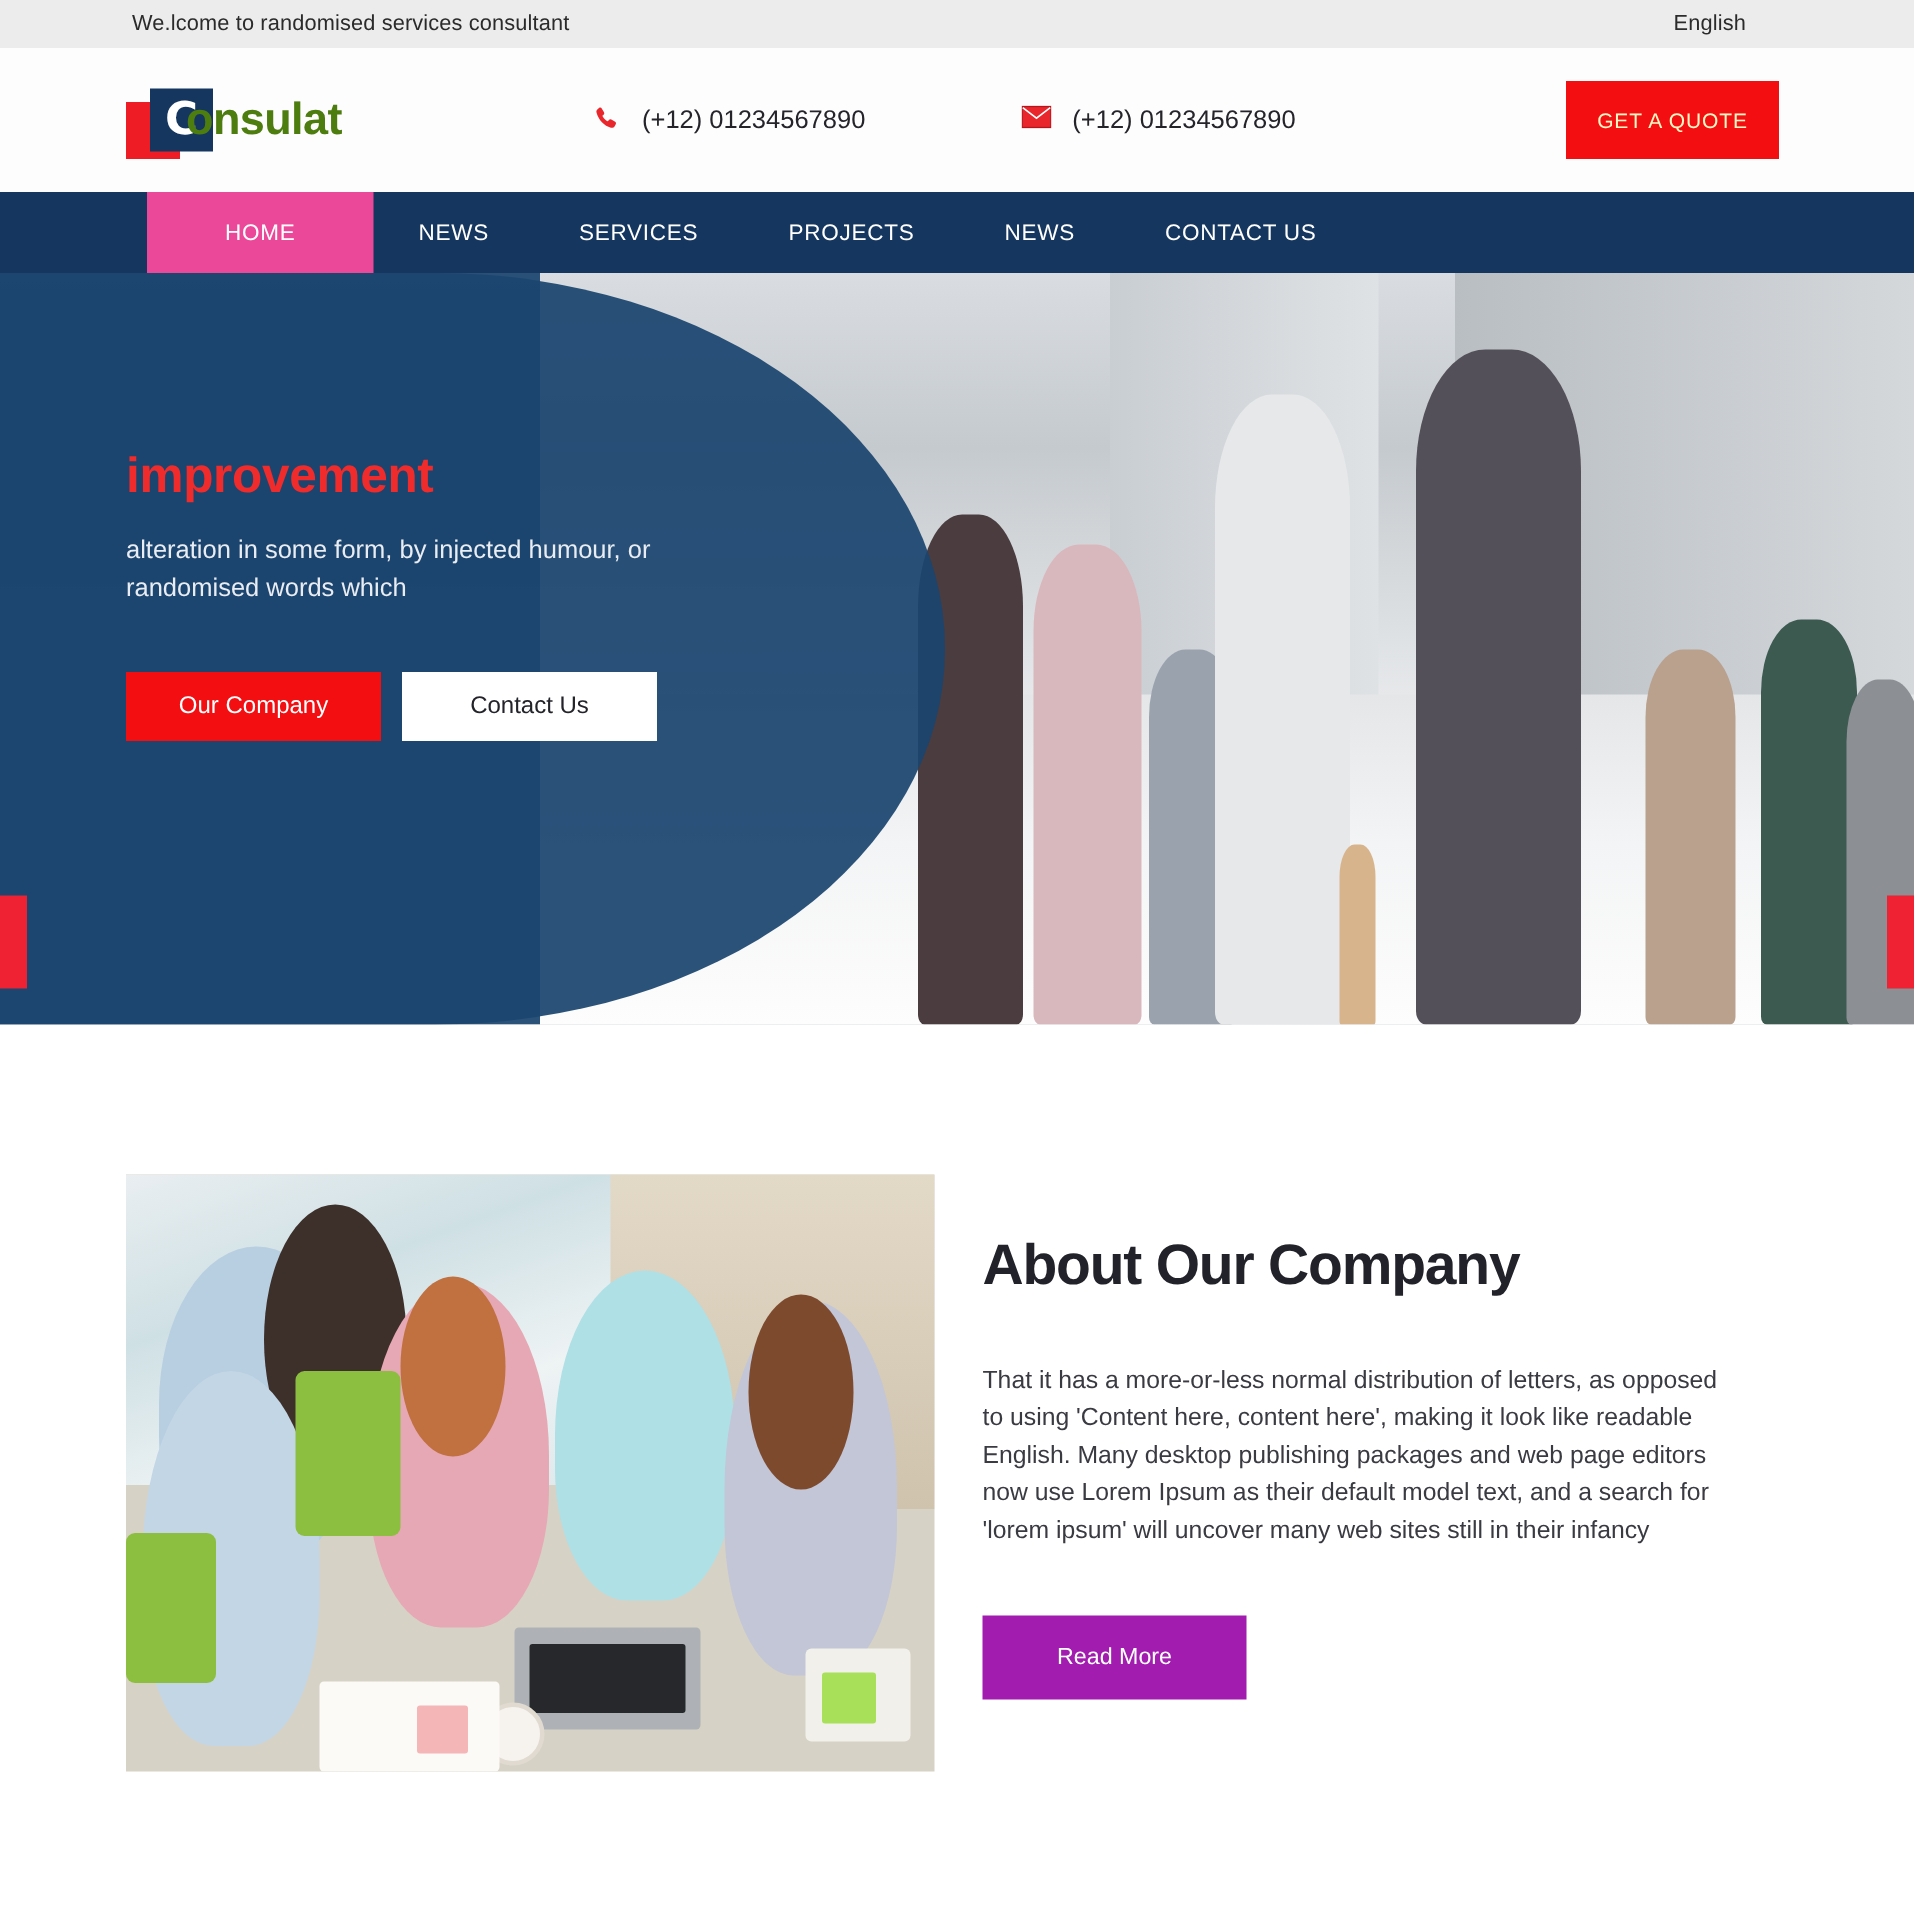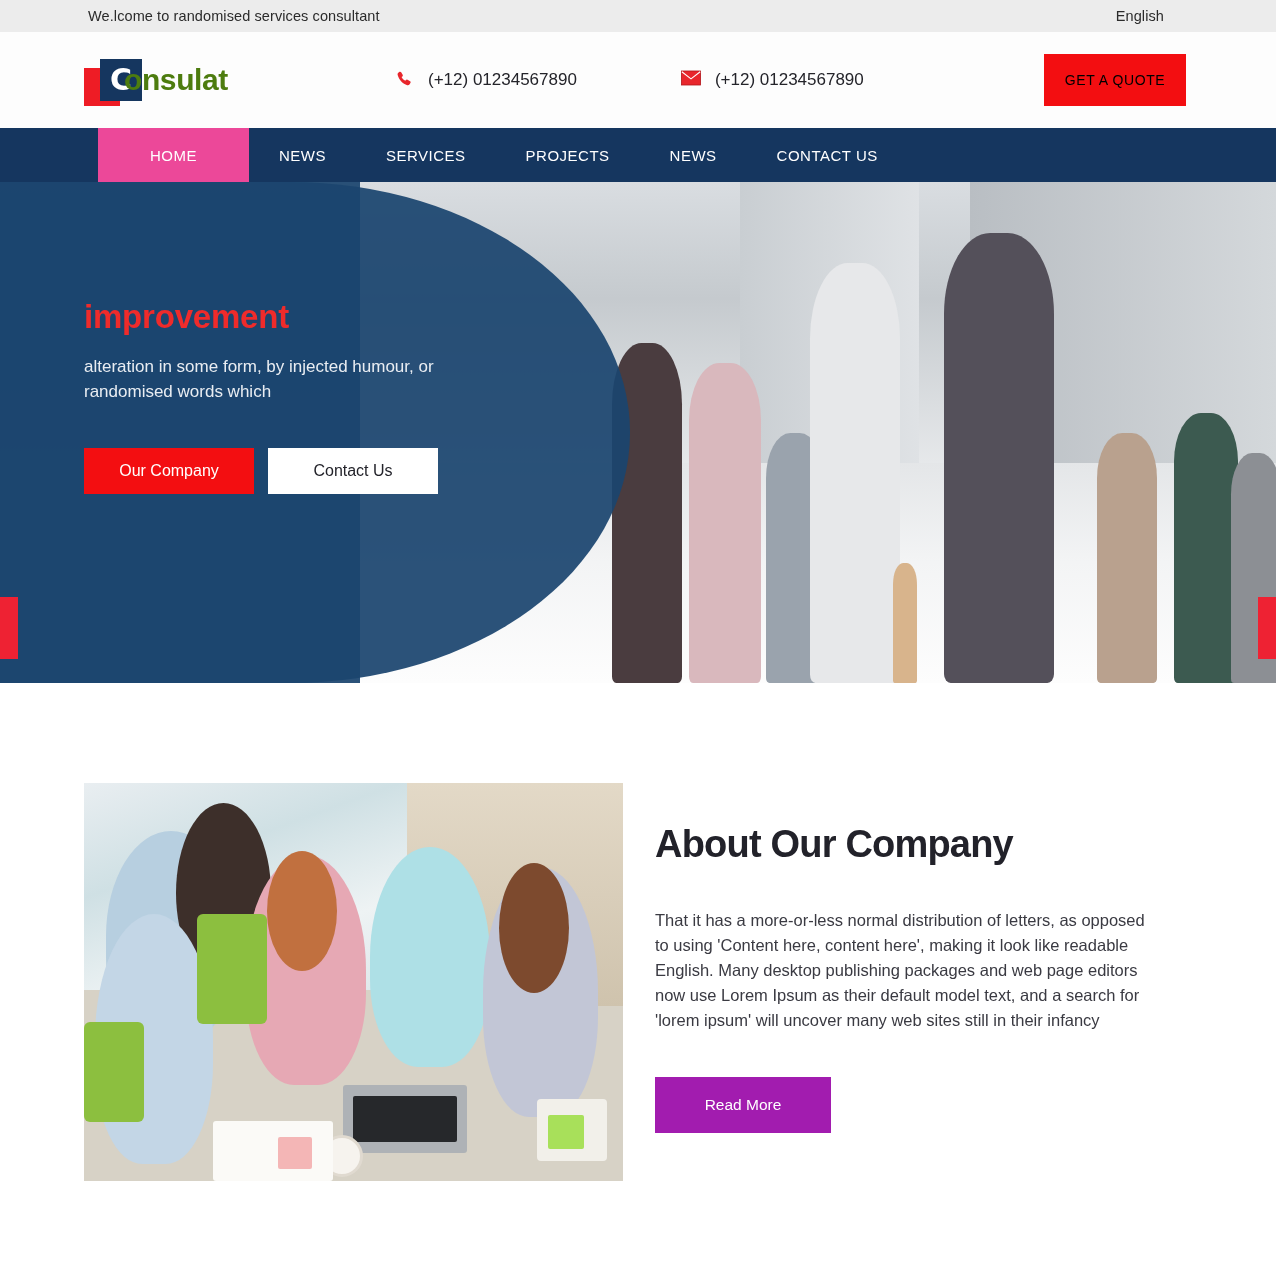--- a/index.html
+++ b/index.html
@@ -54,21 +54,21 @@
     margin-left:110px; gap:104px;
   }
   .contact{
     display:flex; align-items:center; gap:14px;
     font-size:17px; color:#24242a; white-space:nowrap;
   }
   .ic{ width:20px; height:20px; display:block; flex:0 0 auto; }
 
   .quote-btn{
     margin-left:auto;
-    background:#f30e11; color:#000000;
+    background:#f30e11; color:#fef9c3;
     border:none; outline:none;
     font-family:inherit;
     font-size:14px; letter-spacing:.6px;
     width:142px; height:52px;
     cursor:pointer;
   }
 
   
   .nav{
     height:54px; background:#15365f;

